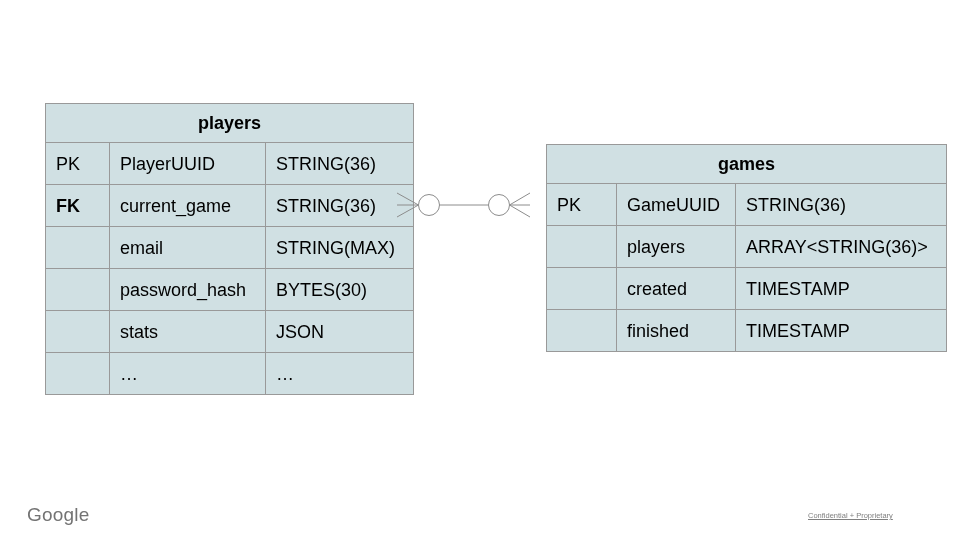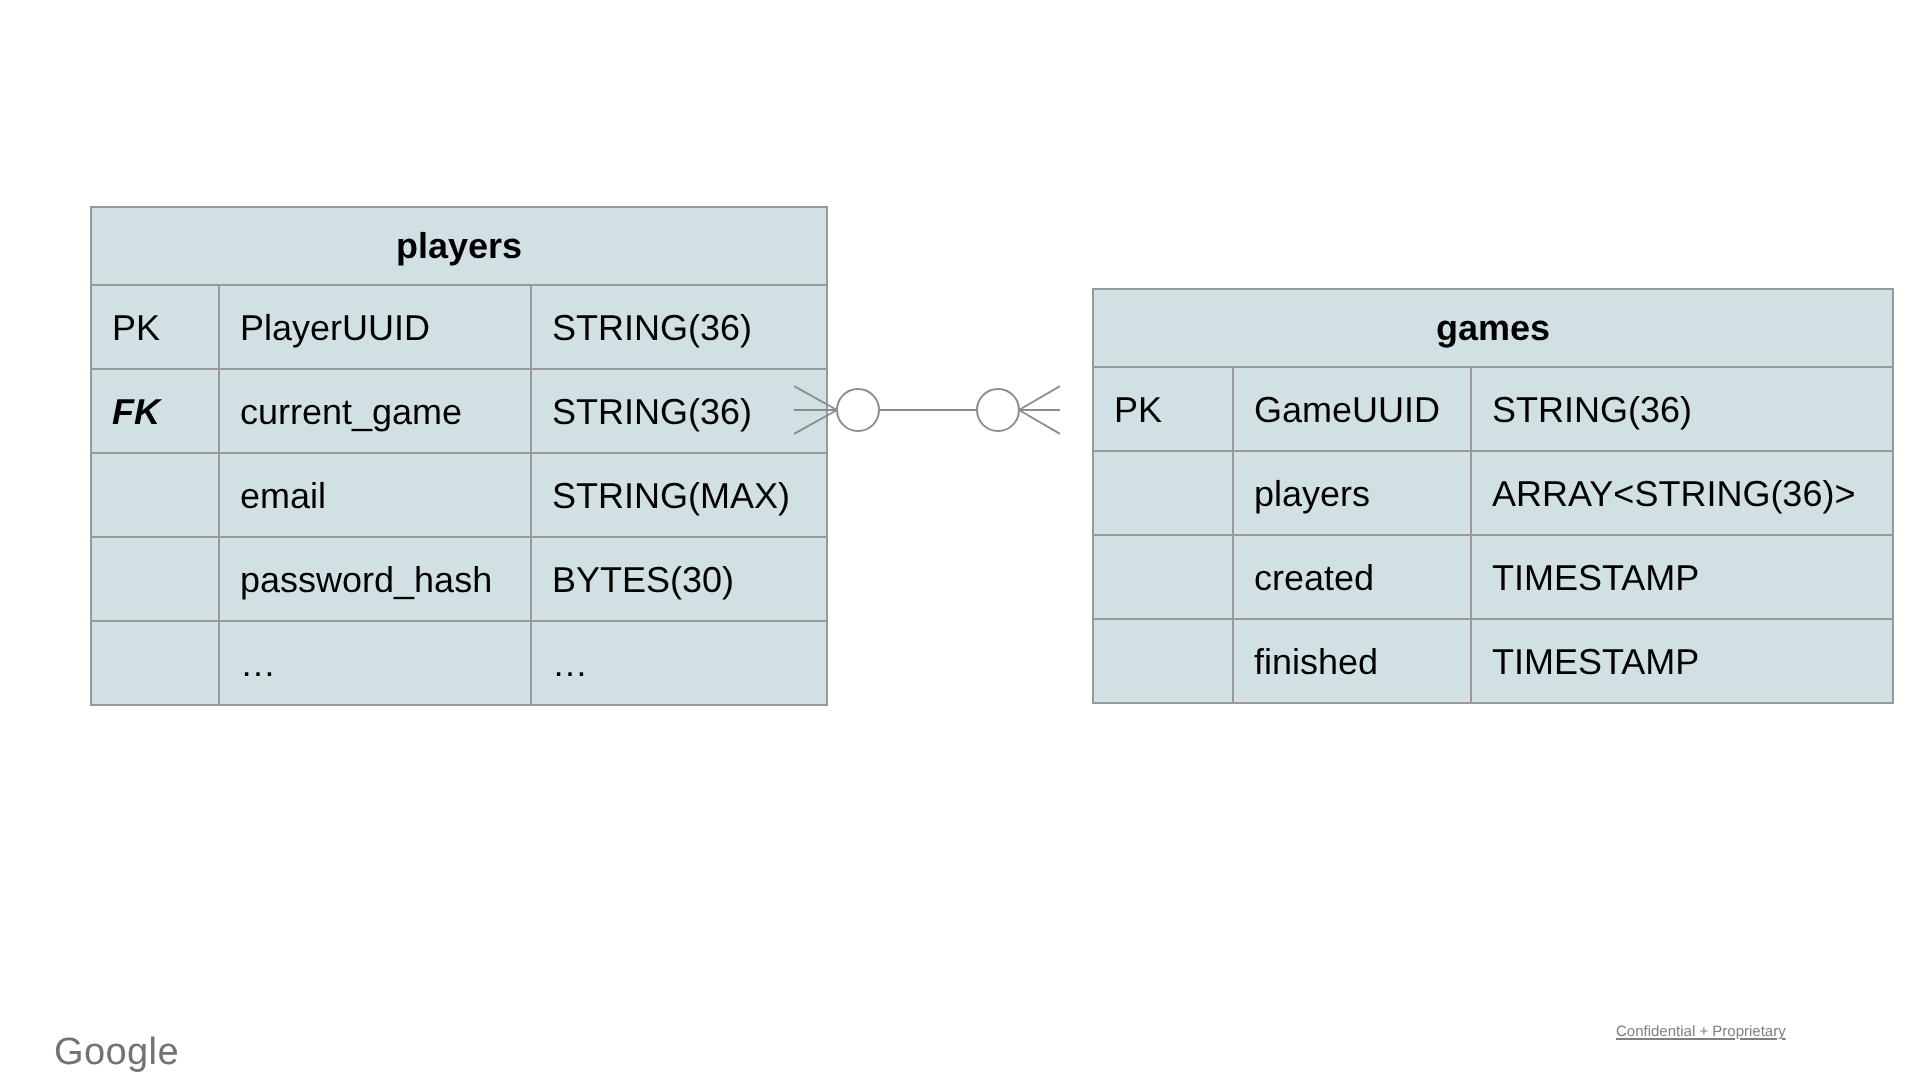--- a/index.html
+++ b/index.html
@@ -41,21 +41,20 @@
     height: 38px;
   }
   .entity tr.data-row {
     height: 42px;
   }
   .entity tr.bold-row td {
     font-weight: normal;
   }
   .entity td.bold-cell {
     font-weight: bold;
-    font-style: italic;
   }
   #players-entity { left: 29px; top: 103px; }
   #games-entity   { left: 530px; top: 144px; }
 
   #connector {
     position: absolute;
     left: 397px;
     top: 184px;
     width: 133px;
     height: 42px;
@@ -66,21 +65,20 @@
   }
   #connector circle { fill: #ffffff; }
 
   .google-logo {
     position: absolute;
     left: 27px;
     top: 504px;
     font-size: 19px;
     letter-spacing: 0.2px;
     color: #737373;
-    margin-top: 12px;
   }
   .footer-note {
     position: absolute;
     left: 808px;
     top: 511px;
     font-size: 7.5px;
     color: #808080;
     text-decoration: underline;
   }
 </style>
@@ -110,20 +108,25 @@
     </tr>
     <tr class="data-row">
       <td></td>
       <td>email</td>
       <td>STRING(MAX)</td>
     </tr>
     <tr class="data-row">
       <td></td>
       <td>password_hash</td>
       <td>BYTES(30)</td>
+    </tr>
+    <tr class="data-row">
+      <td></td>
+      <td>stats</td>
+      <td>JSON</td>
     </tr>
     <tr class="data-row">
       <td></td>
       <td>…</td>
       <td>…</td>
     </tr>
   </tbody>
     </table>
 </div>
 

